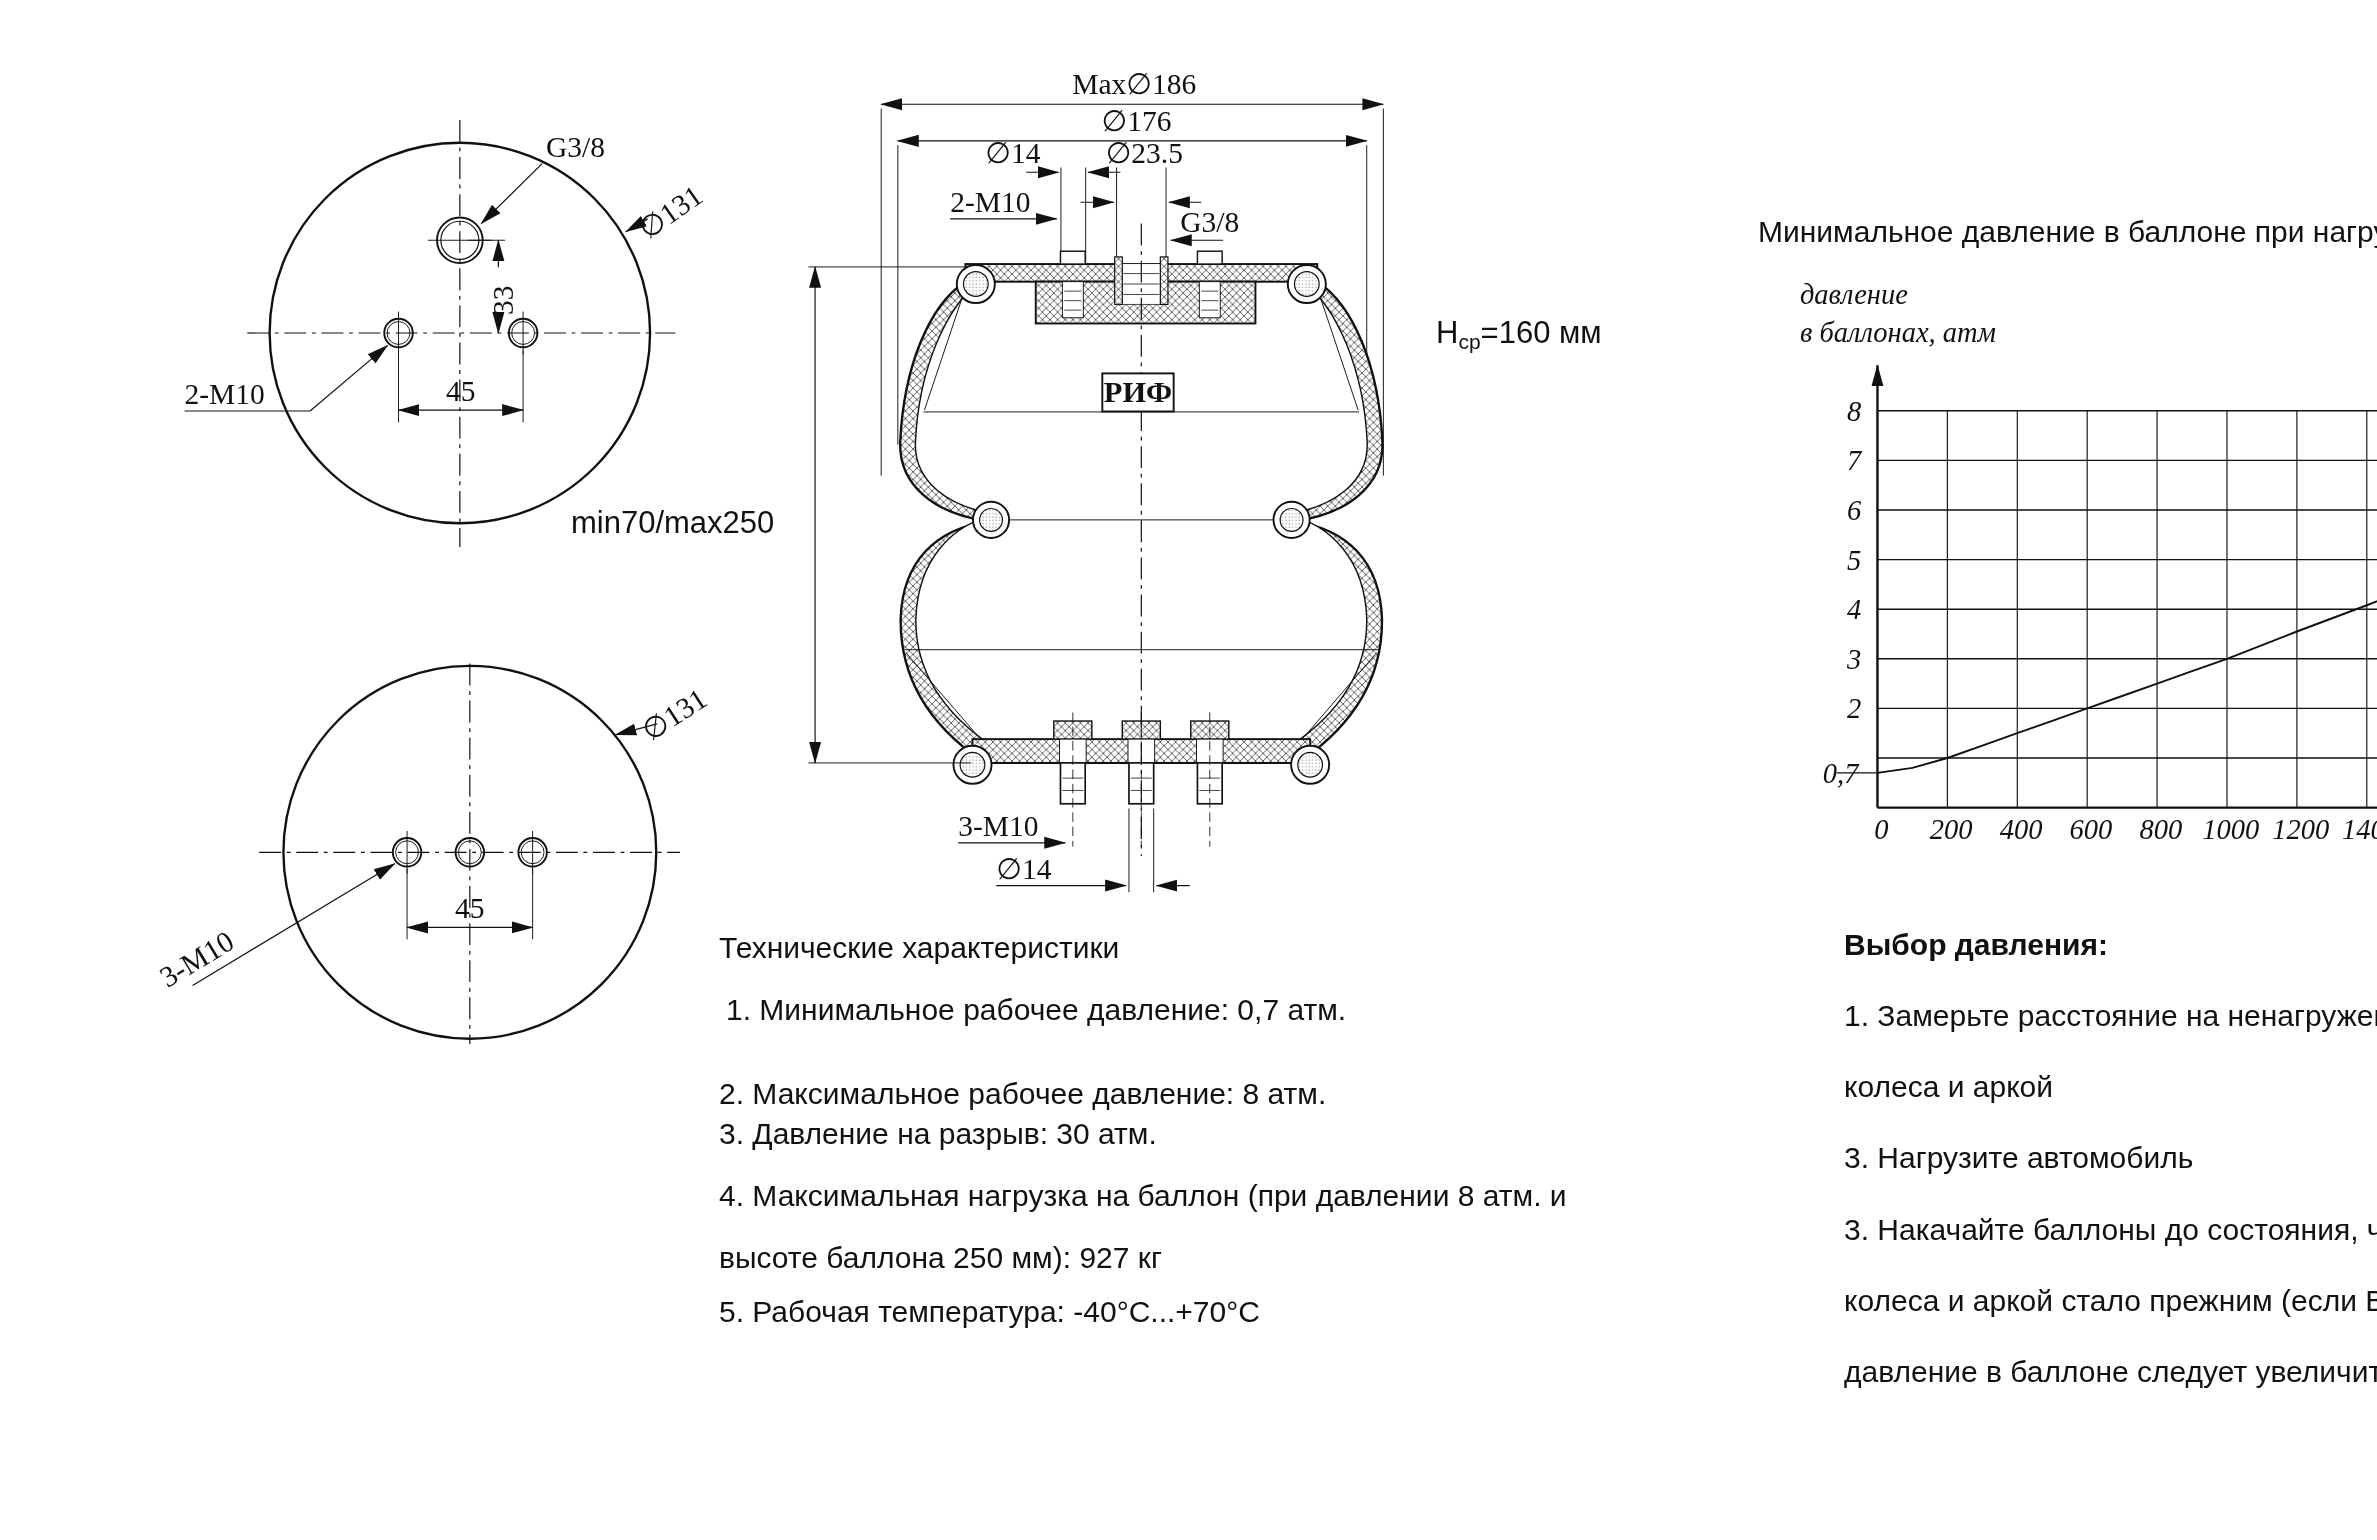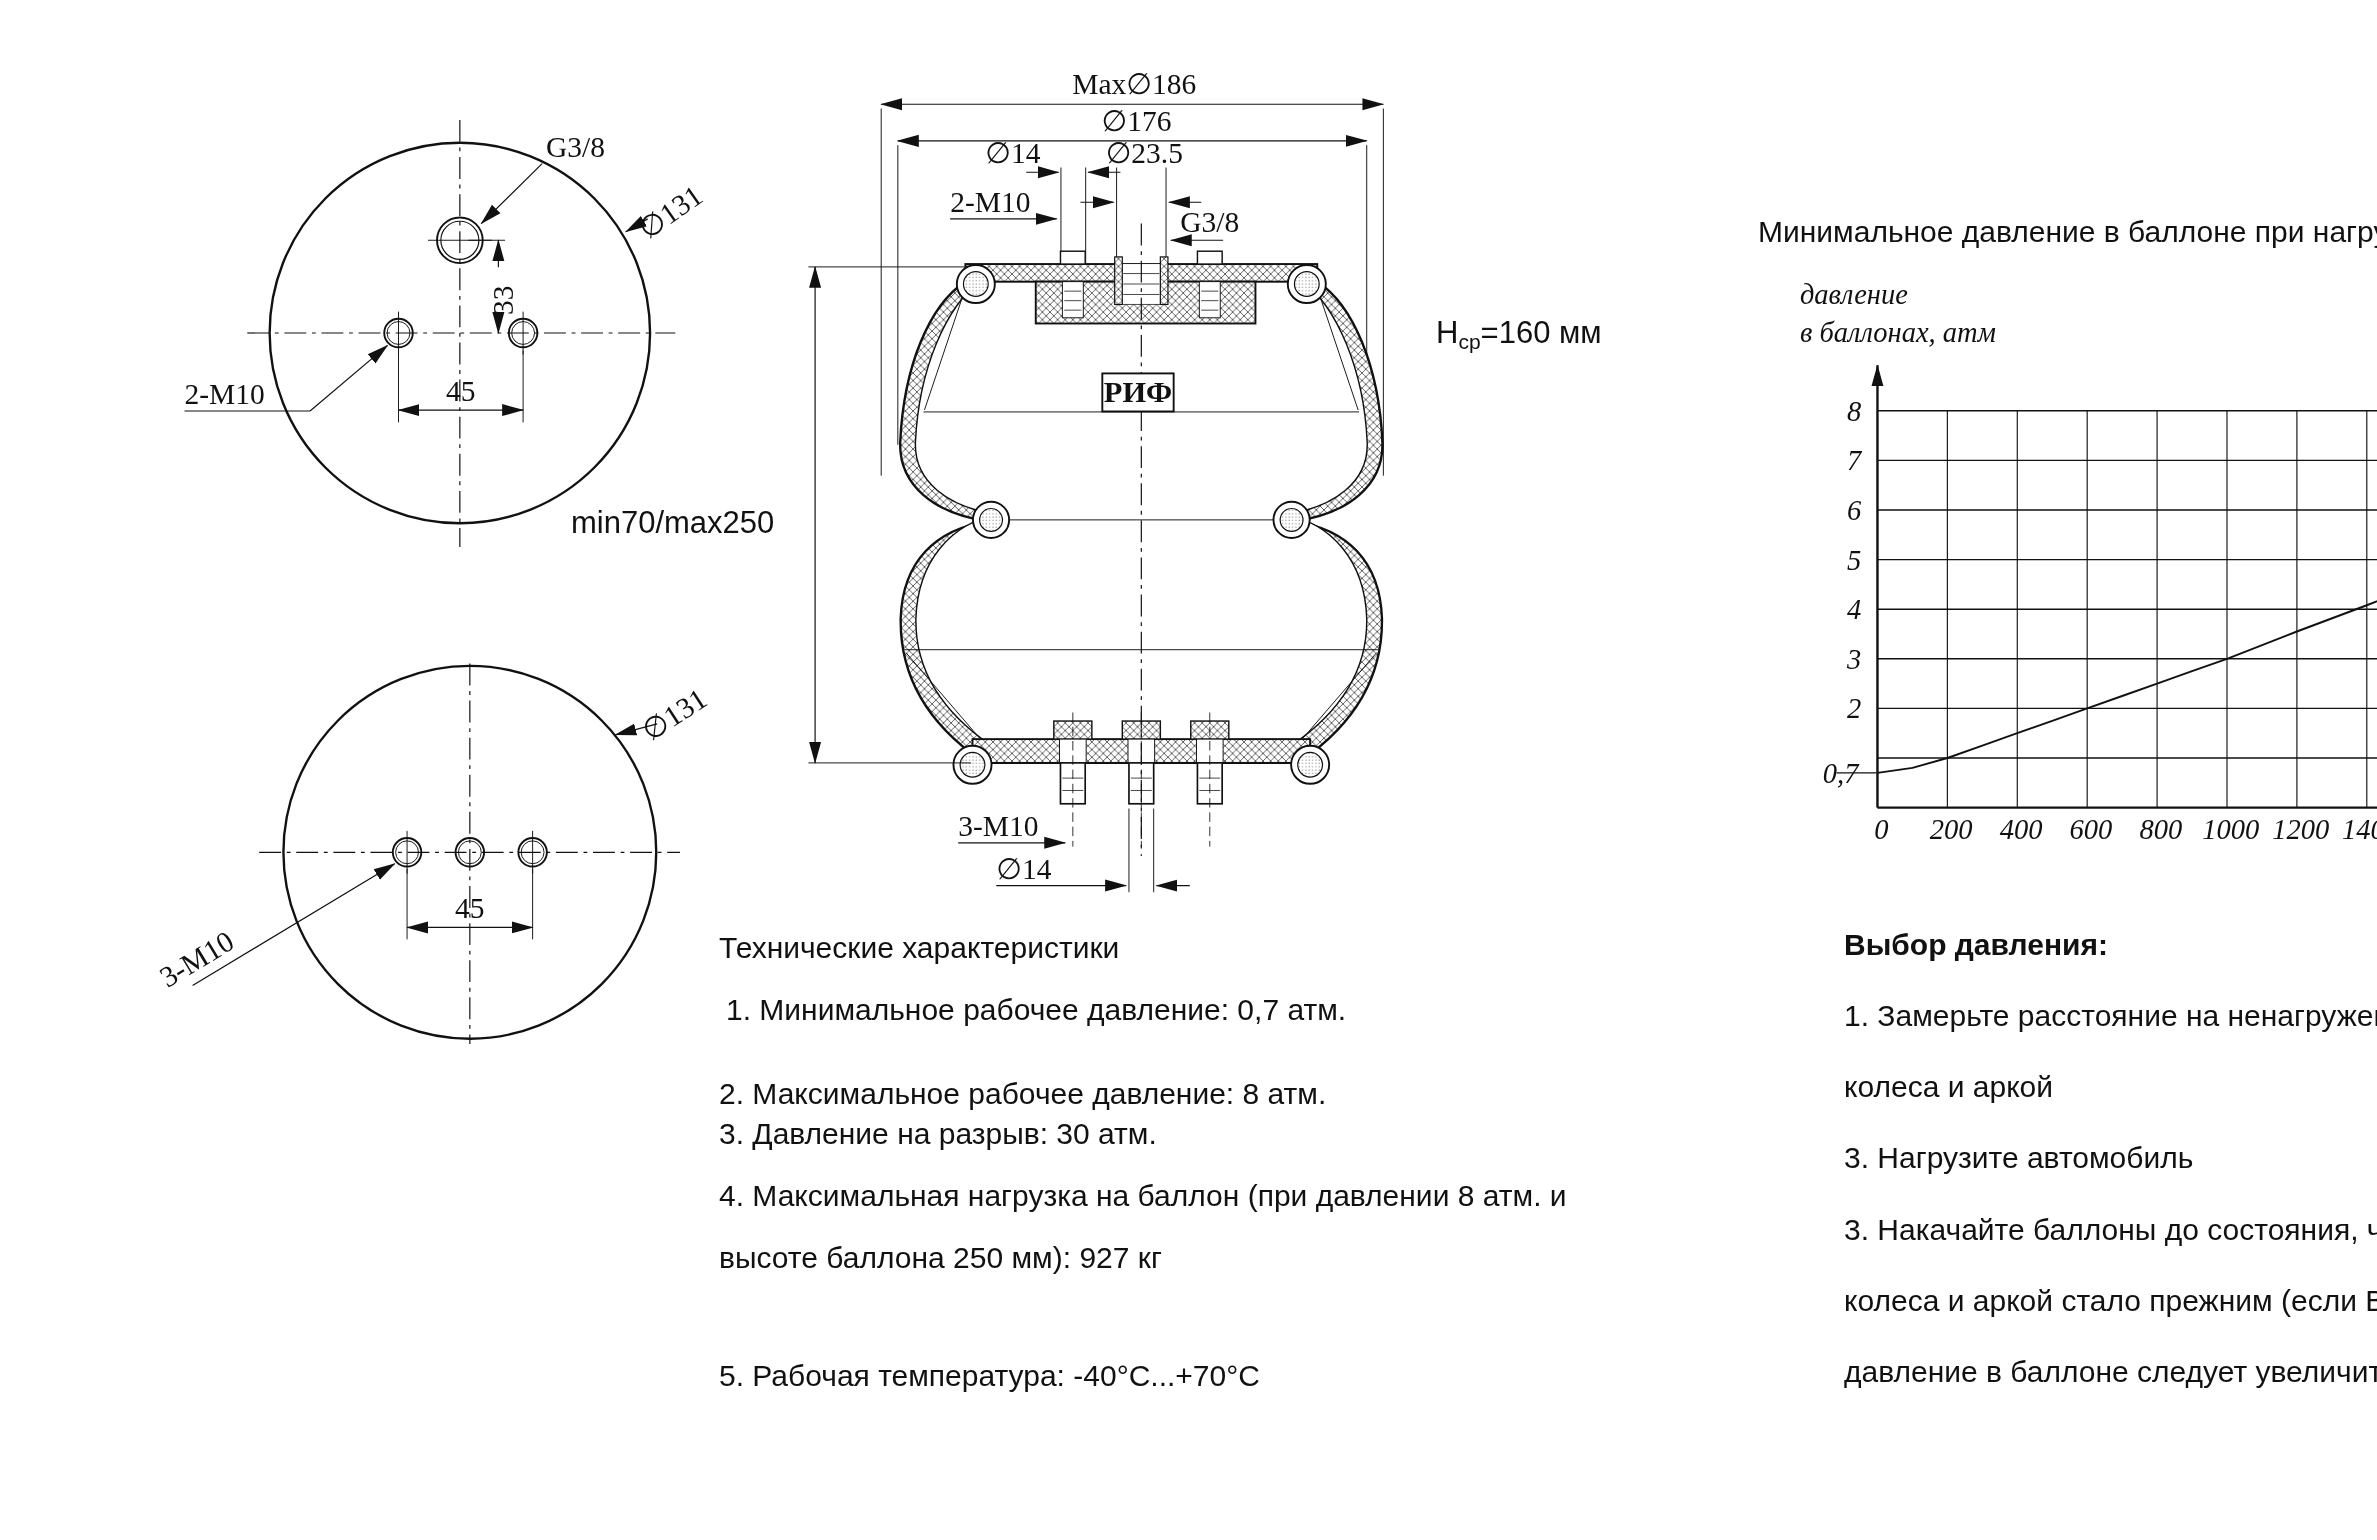--- a/index.html
+++ b/index.html
@@ -294,21 +294,21 @@
 
   <div class="abs body" style="left:1758px;top:215px;">Минимальное давление в баллоне при нагрузке на заднюю ось автомобиля</div>
 
   <div>
     <div class="abs body" style="left:719px;top:931px;">Технические характеристики</div>
     <div class="abs body" style="left:726px;top:993px;">1. Минимальное рабочее давление: 0,7 атм.</div>
     <div class="abs body" style="left:719px;top:1055px;margin-top:22px;">2. Максимальное рабочее давление: 8 атм.</div>
     <div class="abs body" style="left:719px;top:1117px;">3. Давление на разрыв: 30 атм.</div>
     <div class="abs body" style="left:719px;top:1179px;">4. Максимальная нагрузка на баллон (при давлении 8 атм. и</div>
     <div class="abs body" style="left:719px;top:1241px;">высоте баллона 250 мм): 927 кг</div>
-    <div class="abs body" style="left:719px;top:1359px;">5. Рабочая температура: -40°С...+70°С</div>
+    <div class="abs body" style="left:719px;top:1295px;">5. Рабочая температура: -40°С...+70°С</div>
   </div>
 
   <div>
     <div class="abs body b" style="left:1844px;top:928px;">Выбор давления:</div>
     <div class="abs body" style="left:1844px;top:999px;">1. Замерьте расстояние на ненагруженном автомобиле между центром</div>
     <div class="abs body" style="left:1844px;top:1070px;">колеса и аркой</div>
     <div class="abs body" style="left:1844px;top:1141px;">3. Нагрузите автомобиль</div>
     <div class="abs body" style="left:1844px;top:1213px;">3. Накачайте баллоны до состояния, чтобы расстояние между центром</div>
     <div class="abs body" style="left:1844px;top:1284px;">колеса и аркой стало прежним (если Вы хотите приподнять автомобиль,</div>
     <div class="abs body" style="left:1844px;top:1355px;">давление в баллоне следует увеличить)</div>

